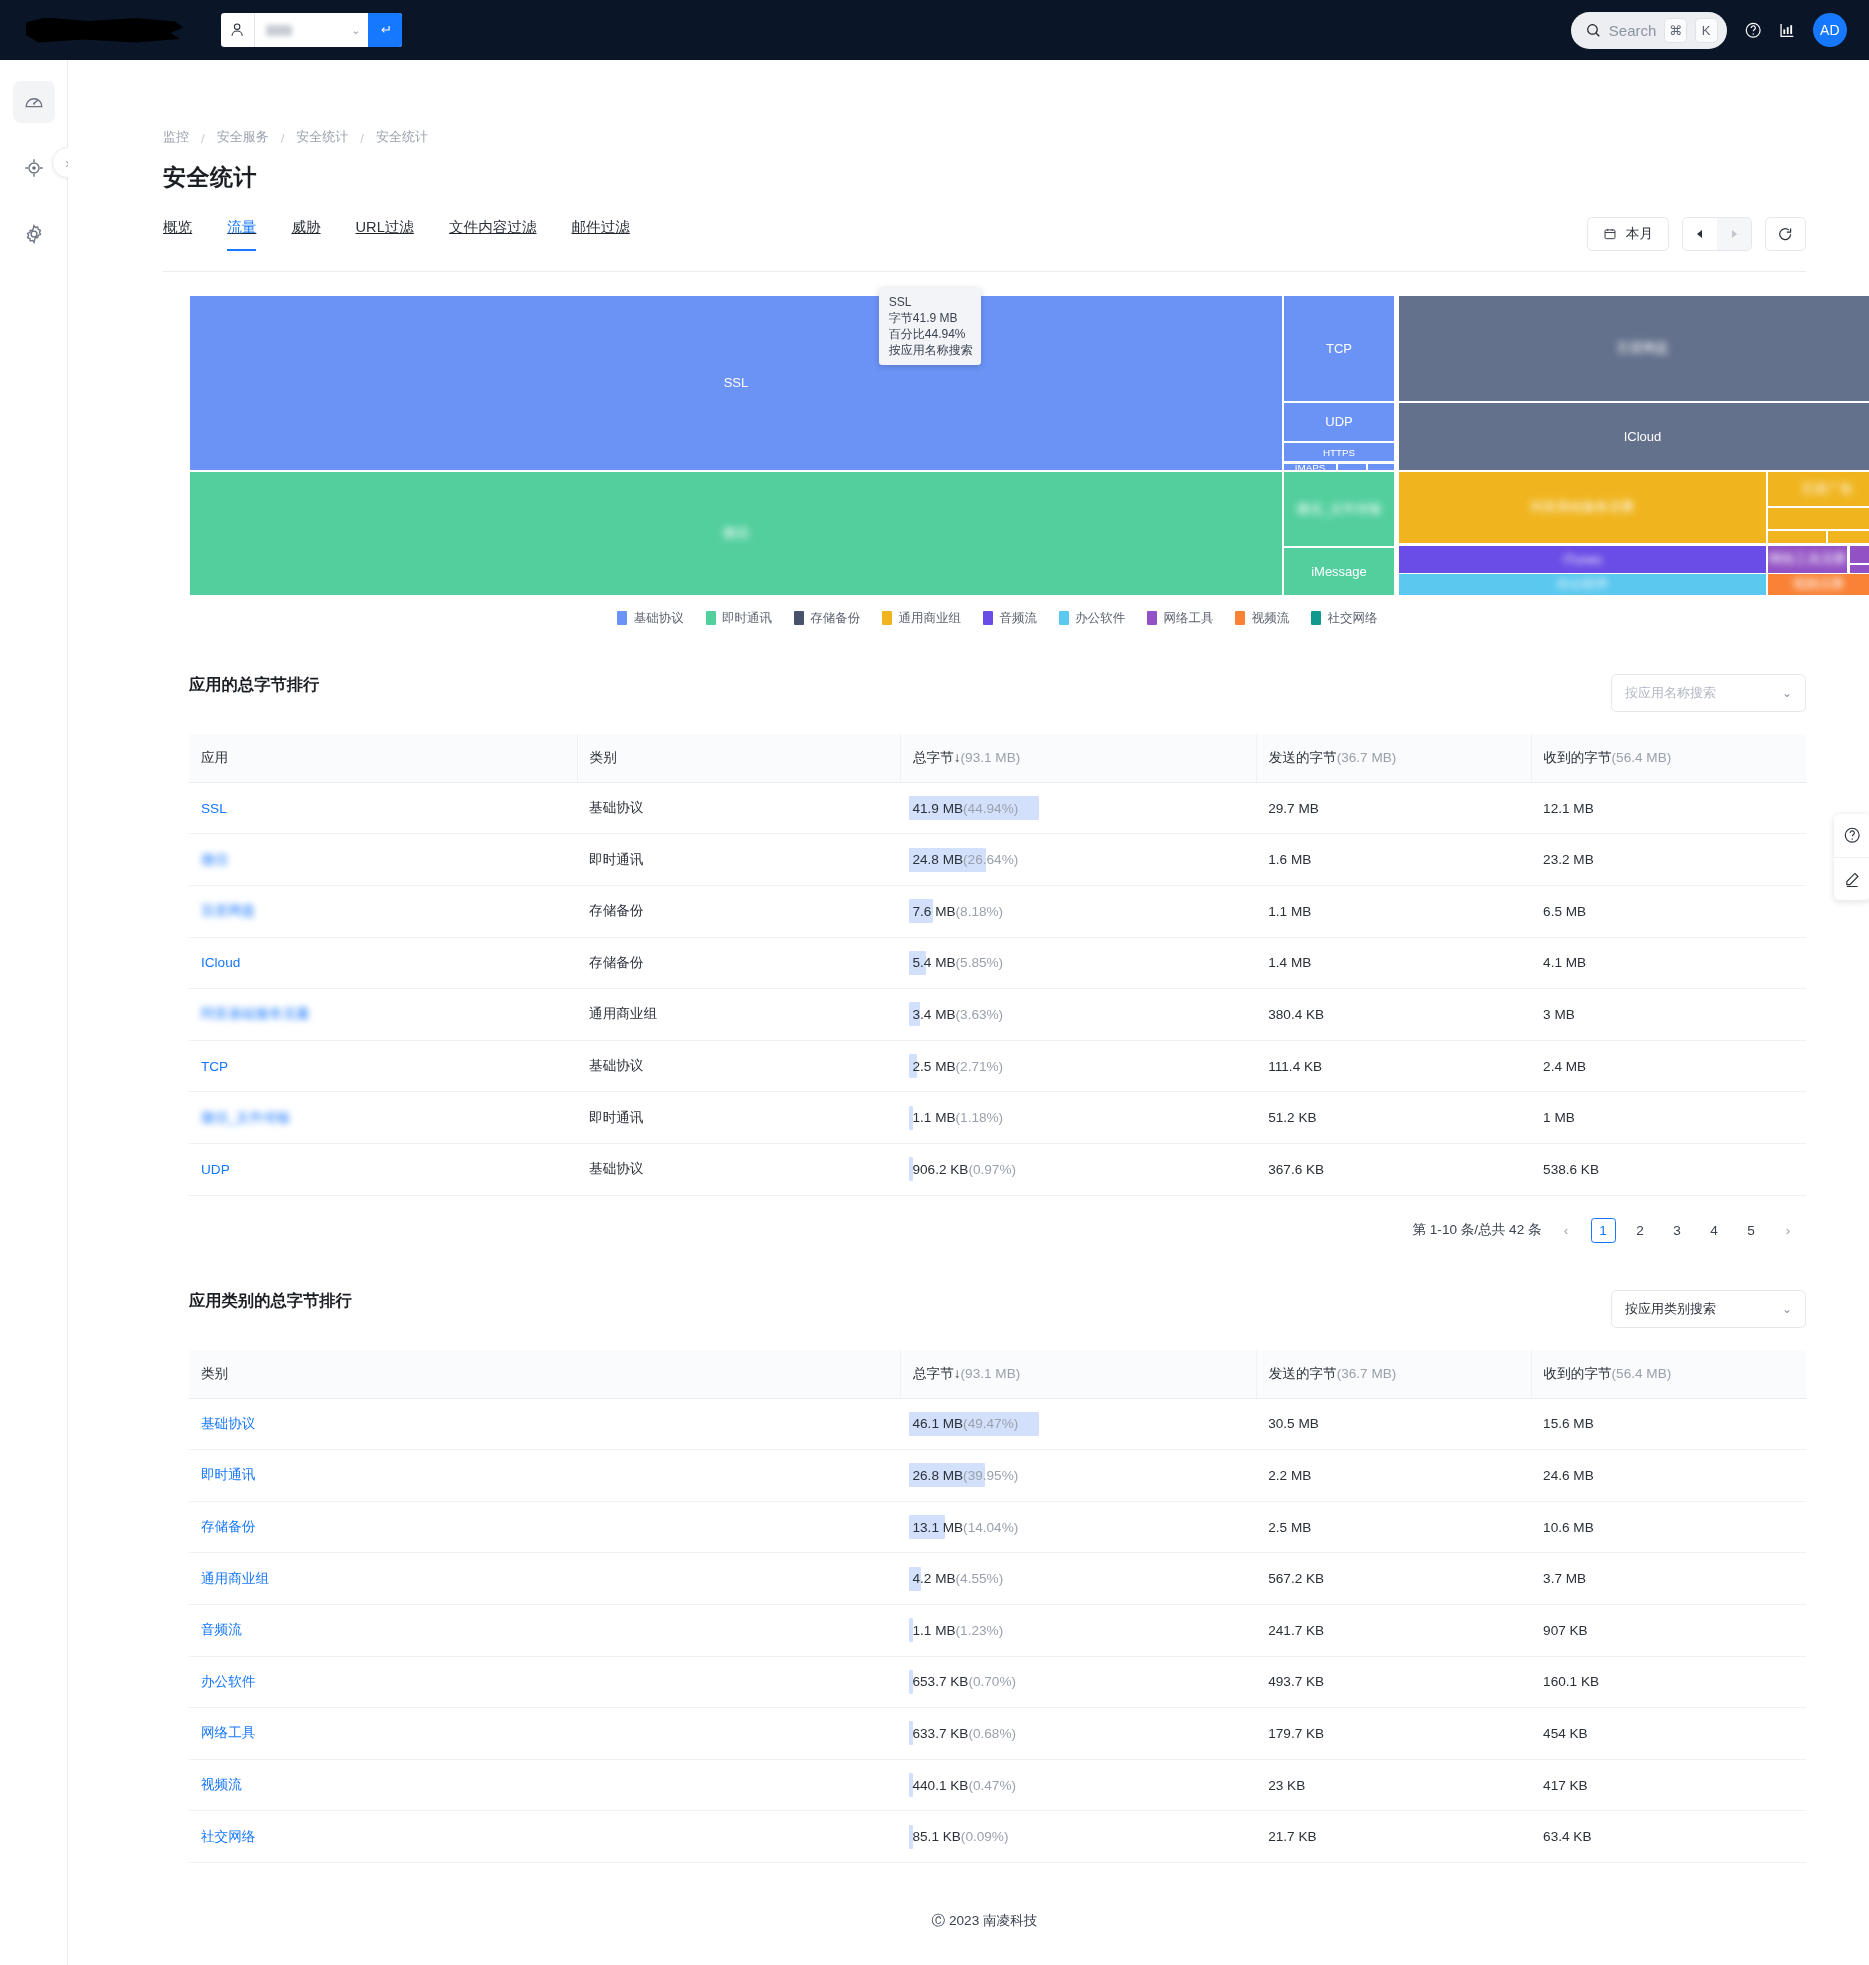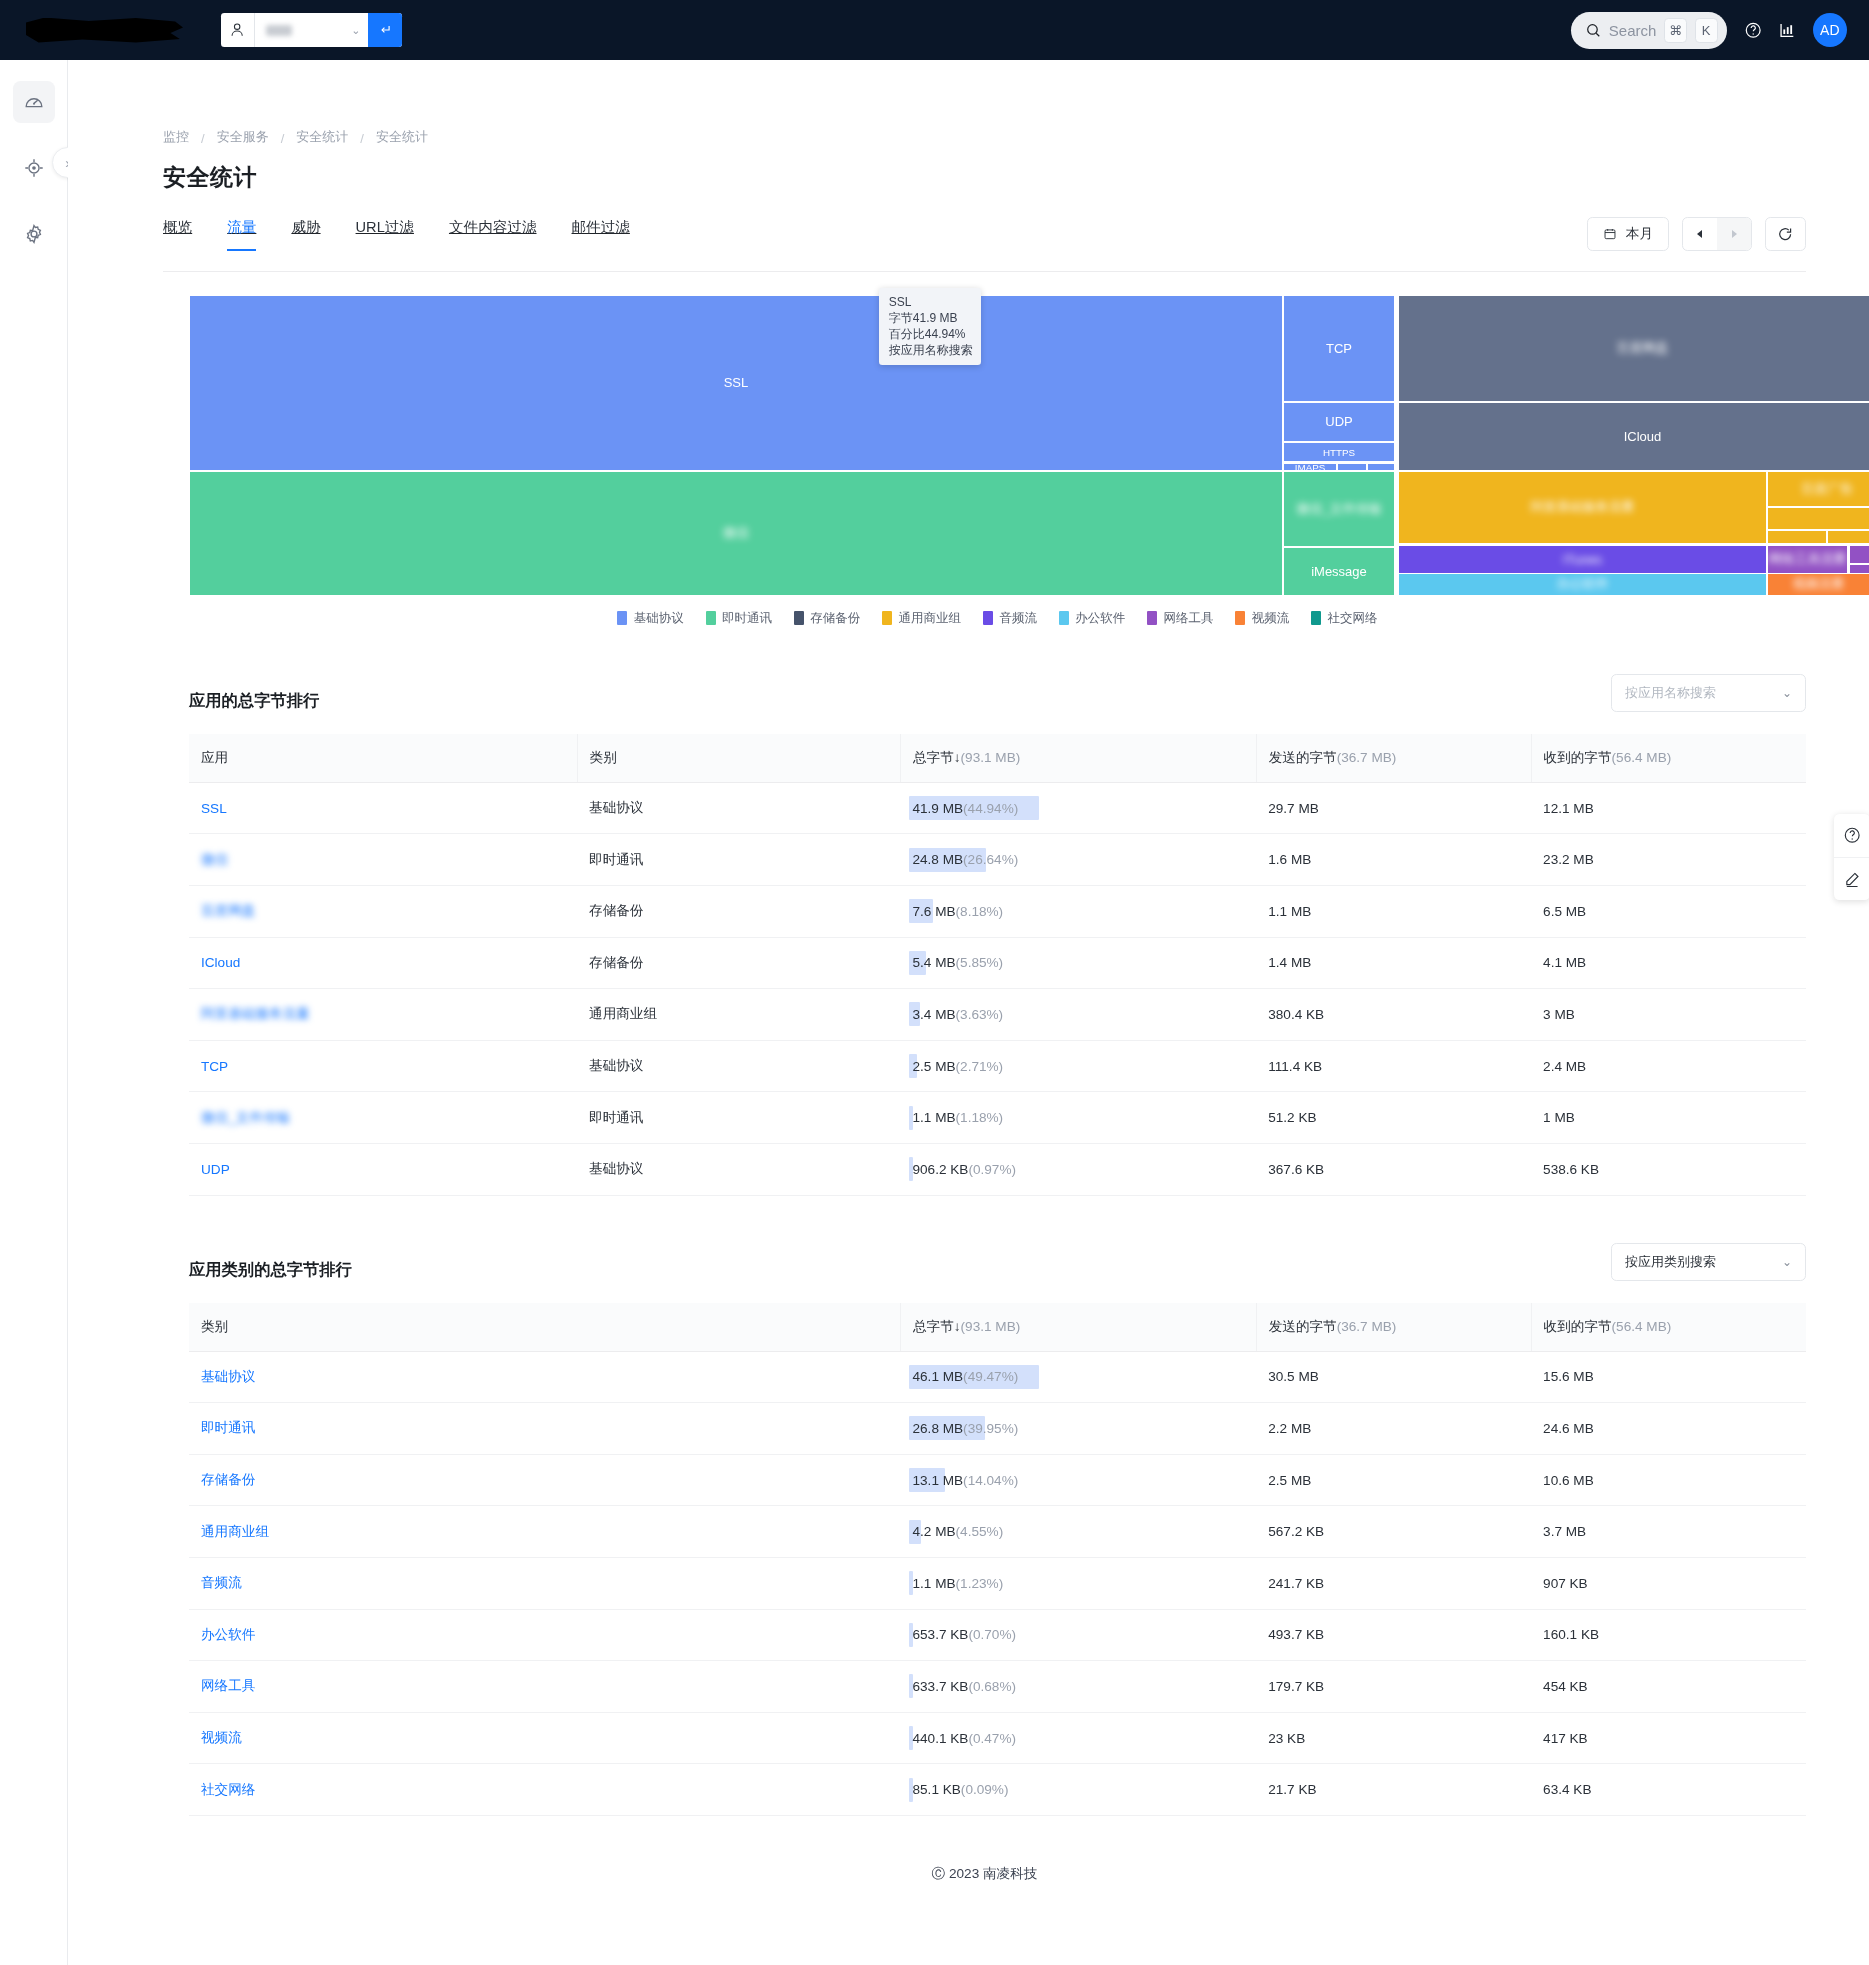--- a/index.html
+++ b/index.html
@@ -194,21 +194,21 @@
   }
   .legend {
     display: flex; justify-content: center; align-items: center;
     gap: 22px; margin-top: 13px; flex-wrap: wrap;
   }
   .lg { display: flex; align-items: center; gap: 6.5px; font-size: 12.5px; color: #5b6270; }
   .lg .sw { width: 9.8px; height: 14px; border-radius: 1.1px; }
 
   
   .sec-head {
-    display: flex; align-items: flex-end;
+    display: flex; align-items: flex-start;
     margin: 47px 0 0 0;
   }
   .sec-title { font-size: 16.3px; font-weight: bold; color: #1b1f24; margin-left: 26px; }
   .sel {
     margin-left: auto;
     border: 0.5px solid #e4e7eb; border-radius: 5.4px;
     height: 38px; min-width: 195px;
     display: flex; align-items: center; justify-content: space-between;
     padding: 0 13px; font-size: 13px; color: #b2b8c1; background: #fff;
   }
@@ -606,20 +606,30 @@
             <tr>
               <td><span class="lnk">UDP</span></td>
               <td>基础协议</td>
               <td class="bar-cell"><div class="bar-fill" style="width: 4.3px;"></div><span class="txt"><span>906.2 KB</span><span class="pct">(0.97%)</span></span></td>
               <td>367.6 KB</td>
               <td>538.6 KB</td>
             </tr>
           </tbody>
       </table>
 
+      <div class="pager">
+        <span>第 1-10 条/总共 42 条</span>
+        <span class="pg arrow">‹</span>
+        <span class="pg cur">1</span>
+        <span class="pg">2</span>
+        <span class="pg">3</span>
+        <span class="pg">4</span>
+        <span class="pg">5</span>
+        <span class="pg arrow">›</span>
+      </div>
 
       <div class="sec-head">
         <div class="sec-title">应用类别的总字节排行</div>
         <div class="sel dark">
           <span>按应用类别搜索</span>
           <span class="chev">⌄</span>
         </div>
       </div>
 
       <table>

